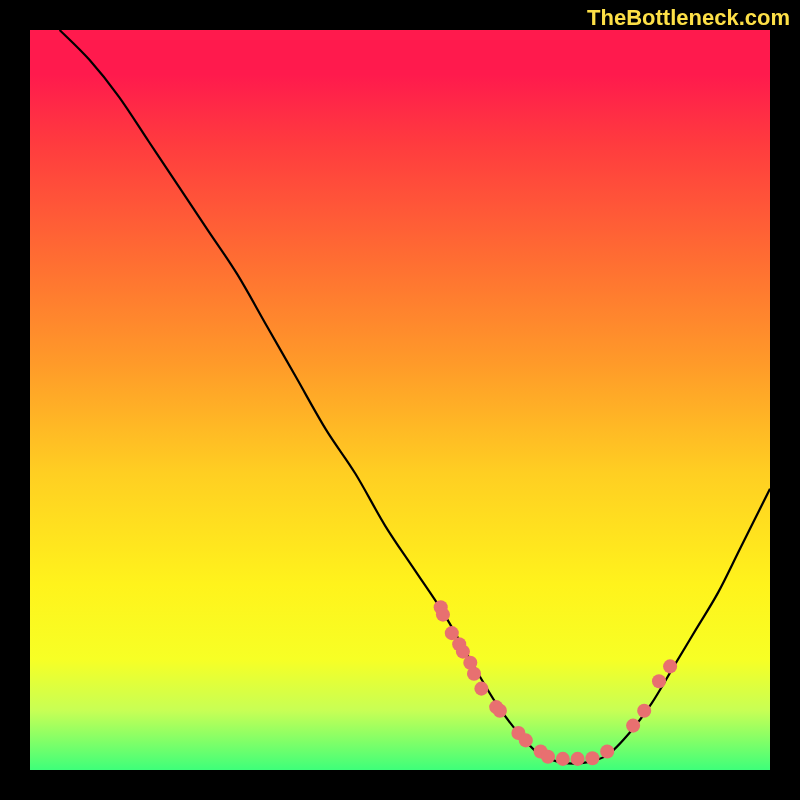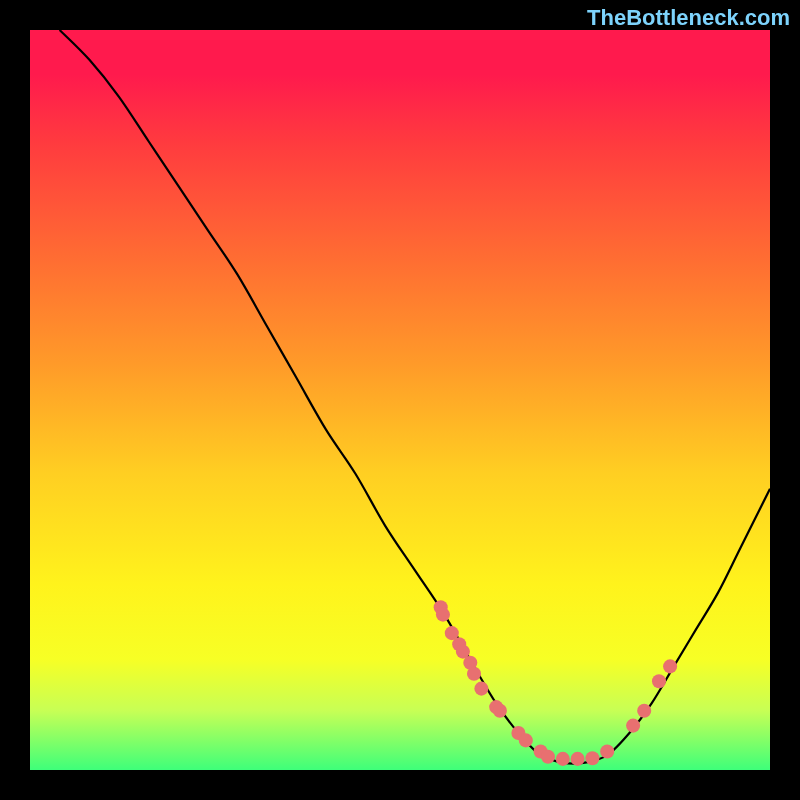--- a/index.html
+++ b/index.html
@@ -8,21 +8,21 @@
     height: 800px;
     background: #000;
     position: relative;
     overflow: hidden;
     font-family: Arial, Helvetica, sans-serif;
   }
   .watermark {
     position: absolute;
     top: 5px;
     right: 10px;
-    color: #7dd3fc;
+    color: #fde047;
     font-size: 22px;
     font-weight: bold;
     z-index: 10;
   }
   .plot-area {
     position: absolute;
     left: 30px;
     top: 30px;
     width: 740px;
     height: 740px;

